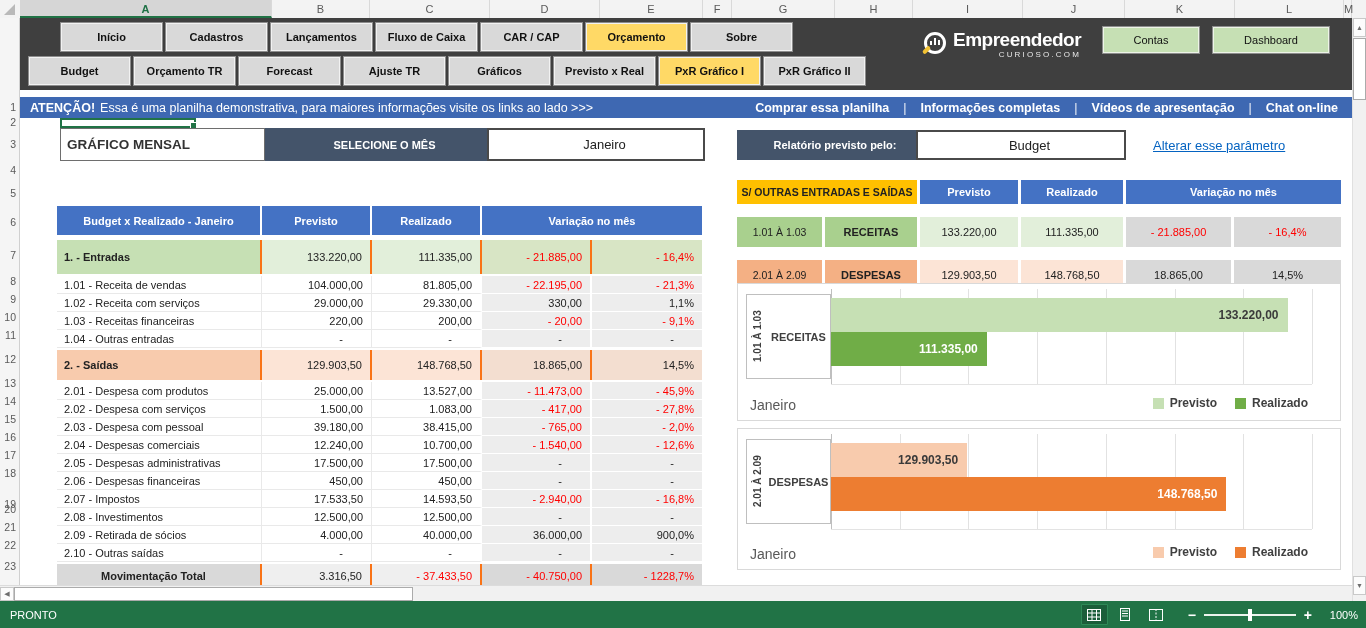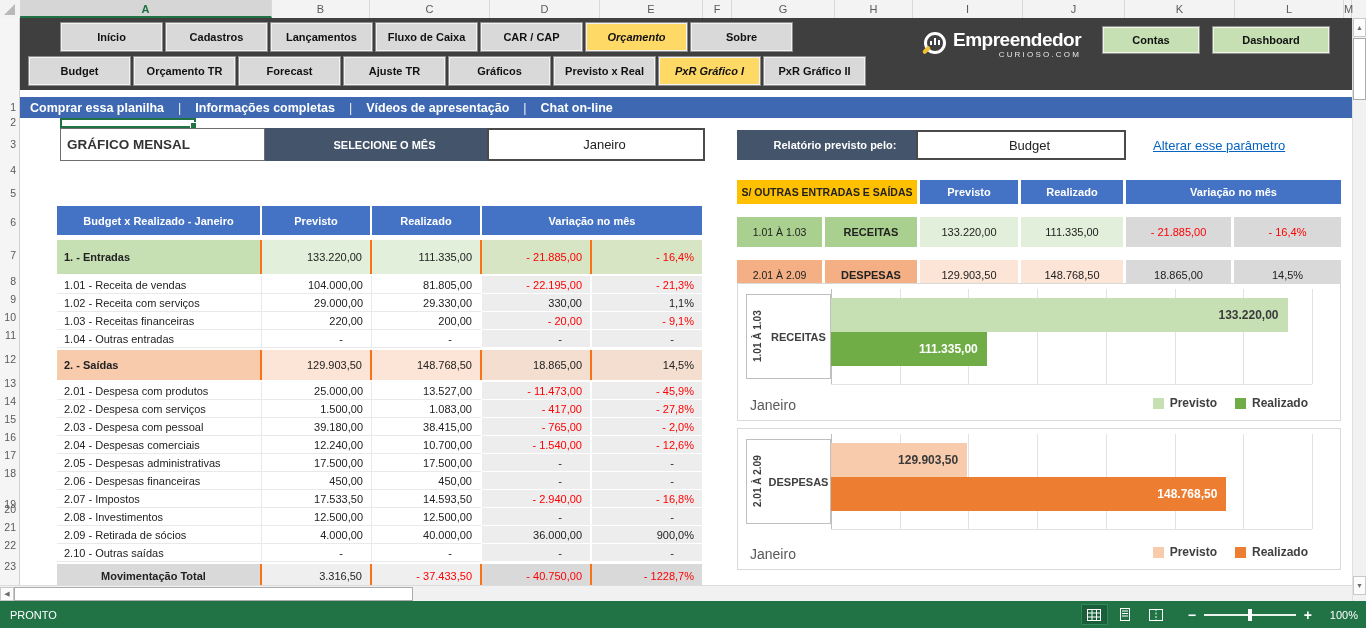--- a/index.html
+++ b/index.html
@@ -12,33 +12,33 @@
   .col-cell.selected{background:#D6D6D6;color:#1E7145;font-weight:bold;border-bottom:2px solid #217346;}
   
   .left-rail{position:absolute;left:0;top:18px;width:20px;height:583px;background:#F5F5F5;border-right:1px solid #D0D0D0;box-sizing:border-box;}
   .row-num{position:absolute;left:0;width:16px;height:16px;line-height:16px;font-size:10.5px;color:#5A5A5A;text-align:right;}
   
   .toolbar{position:absolute;left:20px;top:18px;width:1332px;height:72px;background:var(--toolbar-bg,#3F3F3F);}
   .btn-row{position:absolute;left:8px;display:flex;gap:2px;}
   .btn-row.r1{top:4px;margin-left:32px;} .btn-row.r2{top:38px;}
   .nav-btn{width:103px;height:30px;background:var(--button-gray,#D9D9D9);border:1px solid #8C8C8C;box-shadow:inset 0 0 0 1px #F2F2F2;
            display:flex;align-items:center;justify-content:center;font-size:11px;font-weight:bold;color:#111;box-sizing:border-box;cursor:pointer;}
-  .nav-btn.active{background:var(--active-yellow,#FFD966);font-style:italic;}
+  .nav-btn.active{background:var(--active-yellow,#FFD966);}
   .logo{position:absolute;left:902px;top:12px;display:flex;align-items:flex-start;color:#fff;}
   .logo-lens{position:relative;width:26px;height:26px;margin-right:5px;margin-top:2px;}
   .lens-ring{position:absolute;left:2px;top:0;width:16px;height:16px;border:3px solid #fff;border-radius:50%;}
   .lens-bars{position:absolute;left:8px;top:5px;display:flex;gap:2px;align-items:flex-end;height:8px;}
   .lens-bars i{display:block;width:2px;background:#fff;}
   .lens-handle{position:absolute;left:0px;top:16px;width:9px;height:4px;background:#F2C234;transform:rotate(135deg);border-radius:2px;}
   .logo-text{display:flex;flex-direction:column;align-items:flex-end;line-height:1;}
   .logo-main{font-size:19px;font-weight:bold;letter-spacing:-0.5px;}
   .logo-sub{font-size:8px;letter-spacing:2.2px;color:#E8E8E8;margin-top:2px;}
   .green-btns{position:absolute;right:22px;top:8px;display:flex;gap:12px;}
   .green-btn{height:28px;background:var(--green-button,#C6E0B4);border:1px solid #8C8C8C;box-shadow:inset 0 0 0 1px #EDF4E7;
-             display:flex;align-items:center;justify-content:center;font-size:11px;font-weight:bold;color:#111;box-sizing:border-box;cursor:pointer;}
+             display:flex;align-items:center;justify-content:center;font-size:11px;font-weight:normal;color:#111;box-sizing:border-box;cursor:pointer;}
   .green-btn.b0{width:98px;} .green-btn.b1{width:118px;}
   
   .notice{position:absolute;left:20px;top:97px;width:1332px;height:21px;background:var(--notice-blue,#3E68B2);color:#fff;
           display:flex;align-items:center;justify-content:space-between;font-size:12.5px;box-sizing:border-box;padding:0 14px 0 10px;}
   .notice b{margin-right:5px;}
   .notice-links{display:flex;align-items:center;gap:14px;font-weight:bold;}
   .notice-links .sep{font-weight:normal;opacity:.9;}
   .notice-links .lnk{cursor:pointer;}
   
   .sel-a2{position:absolute;left:60px;top:118px;width:136px;height:10px;border:2px solid #217346;box-sizing:border-box;background:transparent;}
@@ -219,20 +219,23 @@
         <span class="logo-sub">CURIOSO.COM</span>
       </div>
     </div>
     <div class="green-btns" id="greenBtns">
         <div class="green-btn b0">Contas</div>
         <div class="green-btn b1">Dashboard</div>
       </div>
   </div>
 
   <div class="notice">
+    <div>
+      <b>ATENÇÃO!</b><span>Essa é uma planilha demonstrativa, para maiores informações visite os links ao lado &gt;&gt;&gt;</span>
+    </div>
     <div class="notice-links" id="noticeLinks">
         <span class="lnk">Comprar essa planilha</span>
         <span class="sep">|</span>
         <span class="lnk">Informações completas</span>
         <span class="sep">|</span>
         <span class="lnk">Vídeos de apresentação</span>
         <span class="sep">|</span>
         <span class="lnk">Chat on-line</span>
       </div>
   </div>

